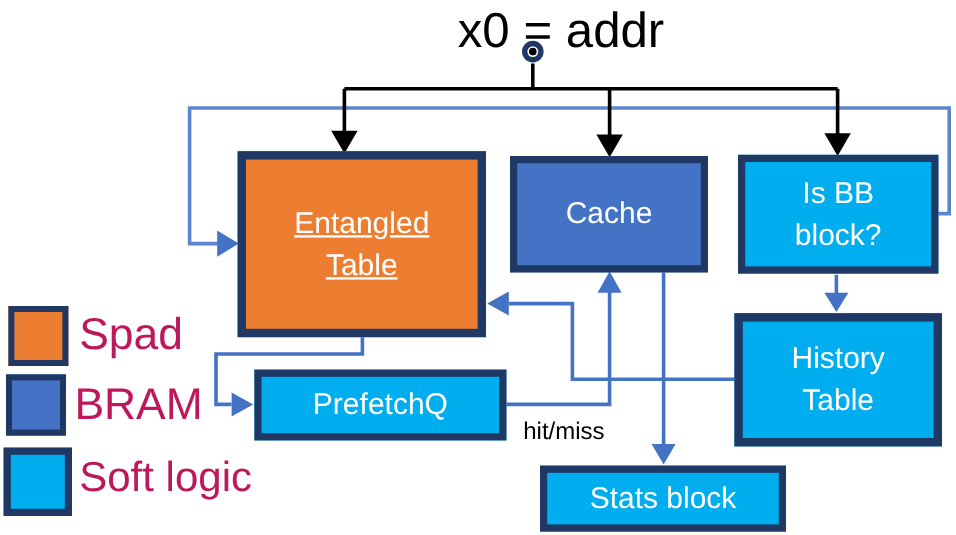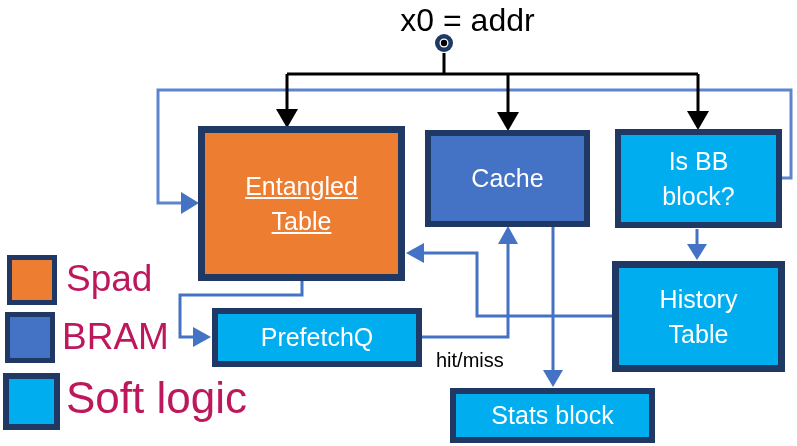--- a/index.html
+++ b/index.html
@@ -2,21 +2,21 @@
 <html><head>
 <meta charset="utf-8">
 <style>
   html,body{margin:0;padding:0;background:#fff;}
   .stage{
     position:relative;width:797px;height:446px;background:#ffffff;
     font-family:"Liberation Sans",sans-serif;overflow:hidden;
   }
   .title{
     position:absolute;left:380px;top:2px;width:175px;text-align:center;
-    font-size:32px;color:#000;white-space:nowrap;
+    font-size:41px;color:#000;white-space:nowrap;
   }
   svg.wires{position:absolute;left:0;top:0;}
   .block{
     position:absolute;display:flex;flex-direction:column;align-items:center;
     justify-content:center;color:#fff;text-align:center;font-size:25px;
     line-height:1.38;border:6px solid #1F3864;box-sizing:content-box;
   }
   .blk-line{white-space:nowrap;}
   .entangled{left:198px;top:126px;width:193px;height:141px;border-width:7px;background:#ED7D31;text-decoration:underline;}
   .cache{left:425px;top:130px;width:153px;height:85px;background:#4472C4;}
@@ -27,21 +27,21 @@
   .hitmiss{
     position:absolute;left:436px;top:349px;font-size:20px;color:#000;white-space:nowrap;
   }
   .swatch{position:absolute;border:5px solid #1F3864;box-sizing:content-box;}
   .sw-spad{left:7px;top:255px;width:40px;height:40px;background:#ED7D31;}
   .sw-bram{left:5px;top:312px;width:40px;height:41px;background:#4472C4;}
   .sw-soft{left:3px;top:373px;width:45px;height:45px;border-width:6px;background:#00AEEF;}
   .leg-label{position:absolute;color:#be185d;white-space:nowrap;}
   .lb-spad{left:66px;top:254px;font-size:37px;line-height:50px;}
   .lb-bram{left:62px;top:311px;font-size:37px;line-height:51px;}
-  .lb-soft{left:66px;top:368px;font-size:44px;line-height:60px;}
+  .lb-soft{left:66px;top:368px;font-size:35px;line-height:60px;}
 </style>
 </head>
 <body>
 
 <div class="stage">
 
   <div class="title">x0 = addr</div>
 
   <svg class="wires" width="797" height="446" viewBox="0 0 797 446">
 

